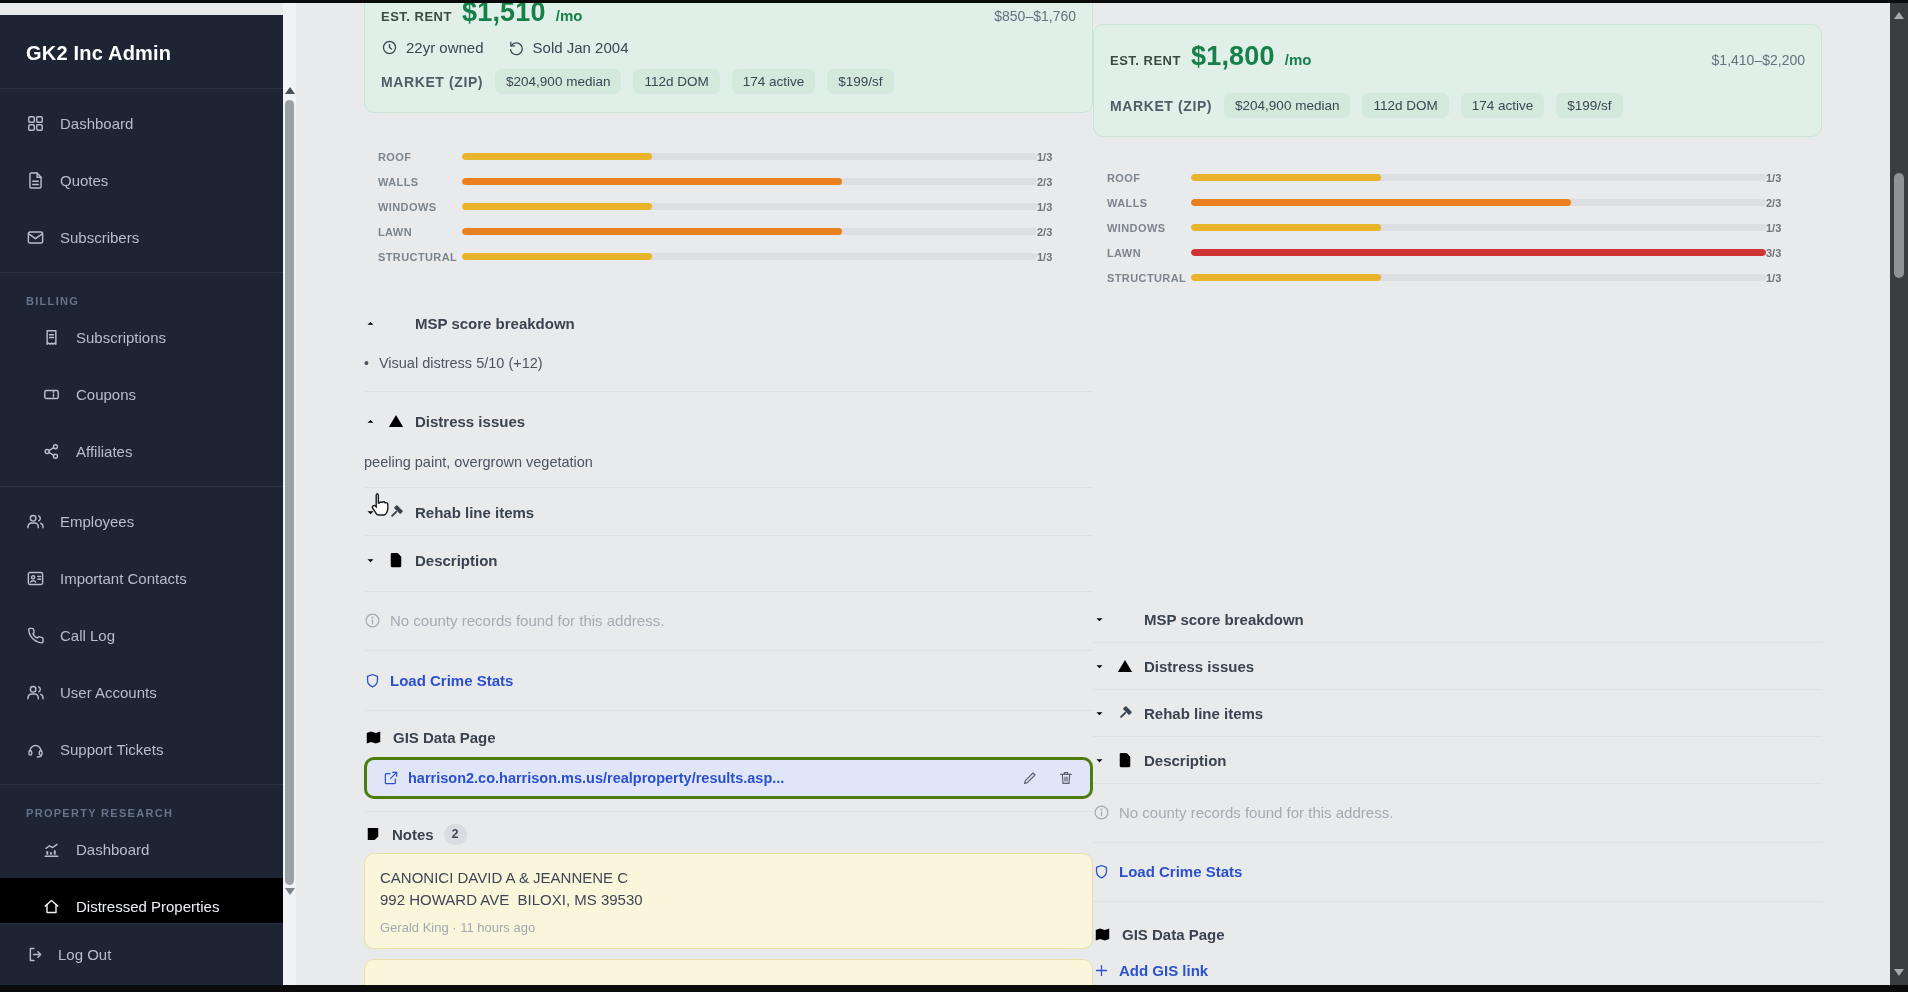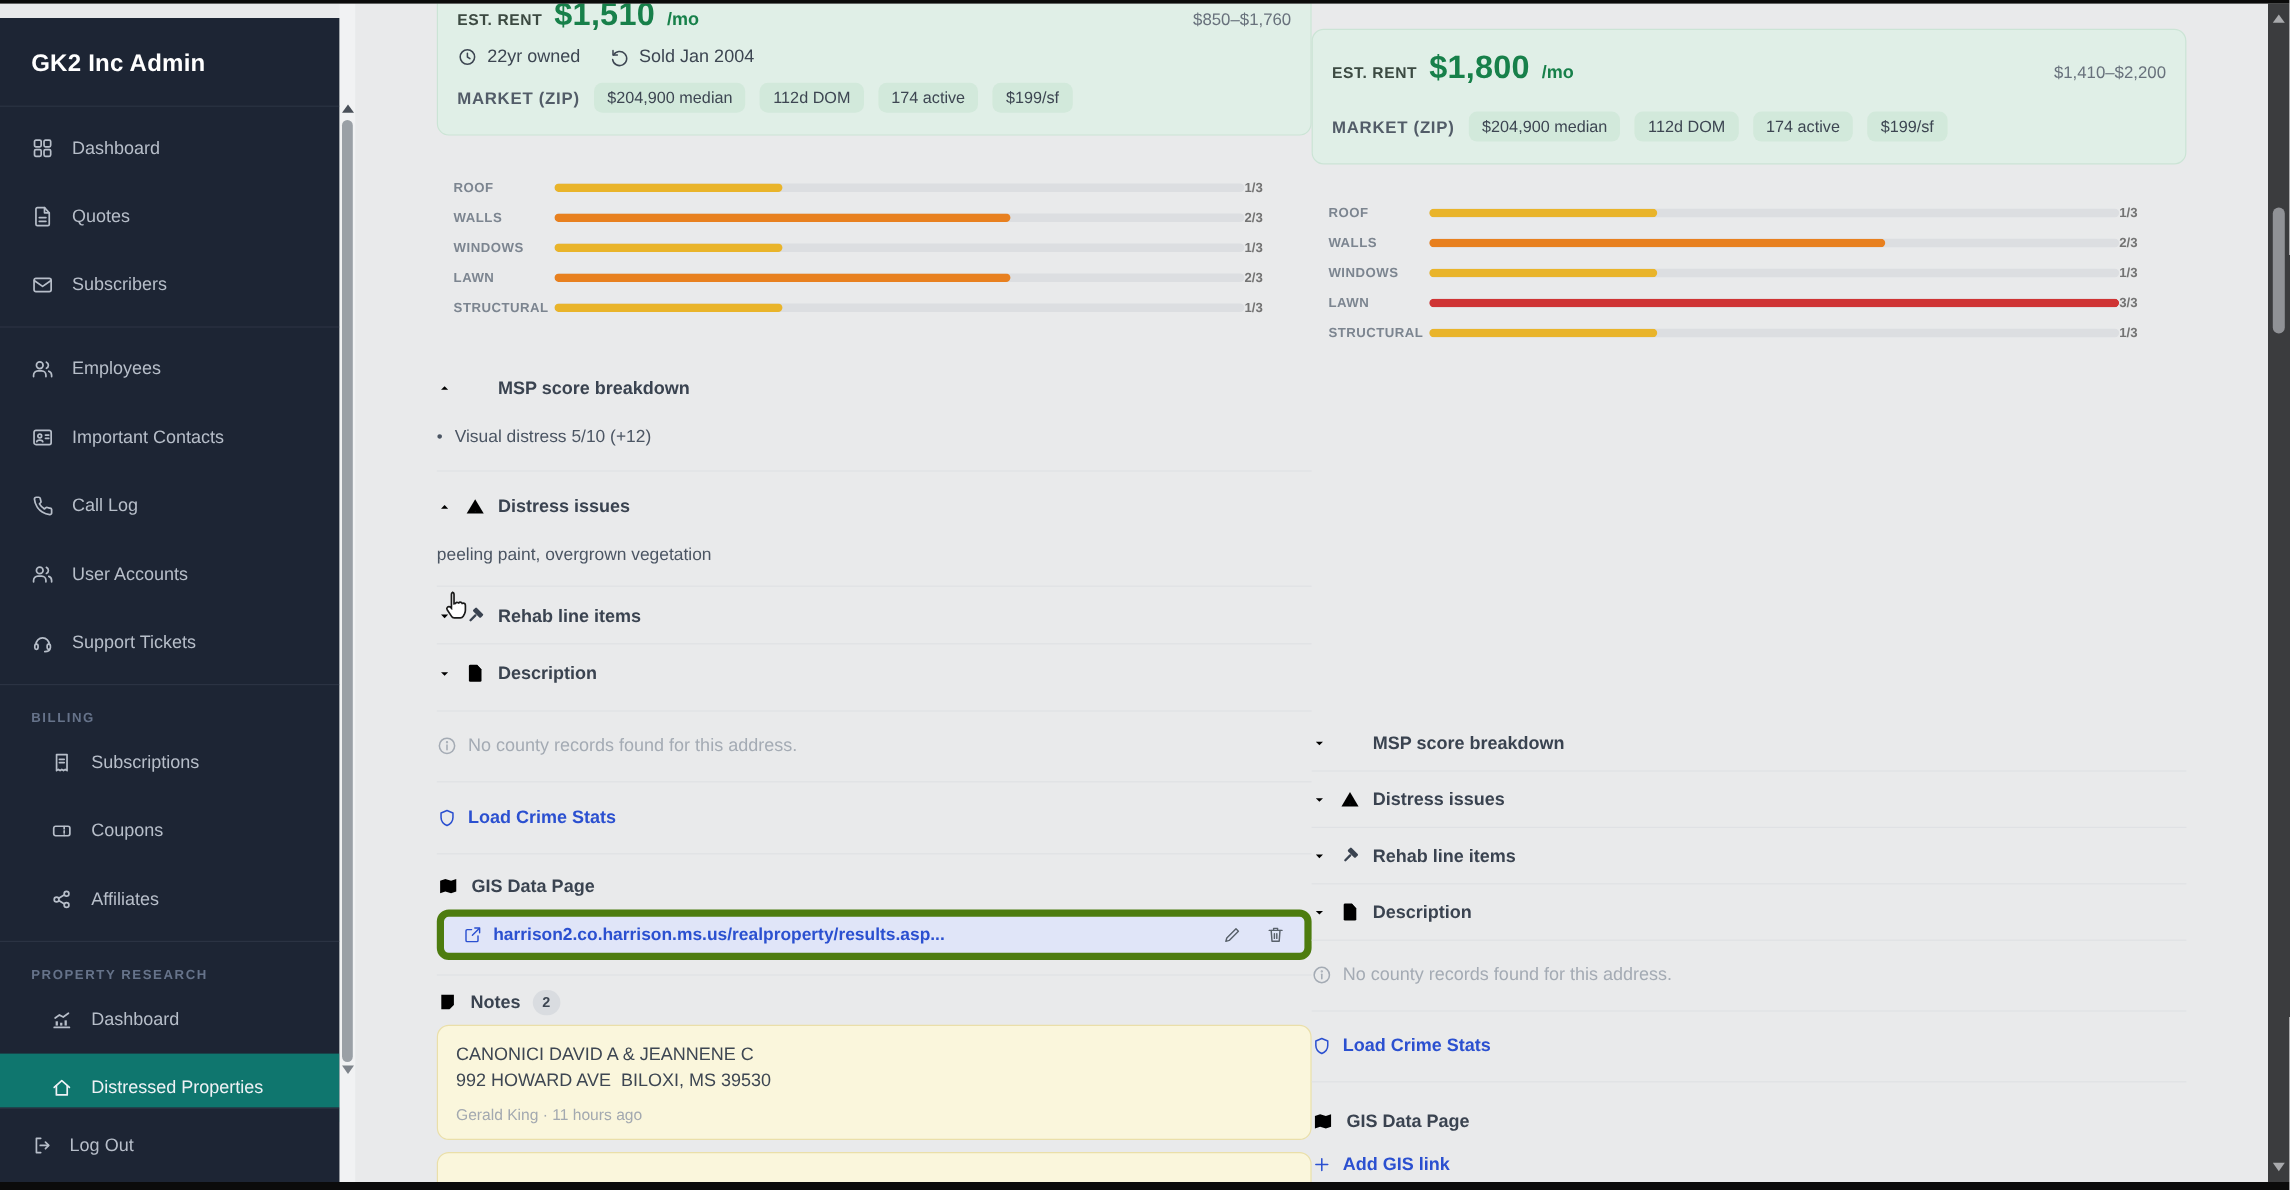--- a/index.html
+++ b/index.html
@@ -10,21 +10,21 @@
   .letterbox.top { top:0; height:3px; }
   .letterbox.bottom { bottom:0; height:7px; }
 
   
   .sidebar { position:absolute; left:0; top:3px; bottom:7px; width:283px; background:#1d2534; color:#b7bec9; overflow:hidden; z-index:10;margin-top:12px; }
   .s-title { padding:27px 26px 23px; font-size:20px; font-weight:700; color:#ffffff; border-bottom:1px solid #2b3343; letter-spacing:.2px; }
   .s-group { border-bottom:1px solid #2b3343; padding:6px 0; }
   .s-group.last { border-bottom:none; }
   .s-item { display:flex; align-items:center; gap:15px; padding:19px 26px; font-size:15px; cursor:pointer; }
   .s-group.indent .s-item { padding-left:42px; }
-  .s-item.active { background:#0f766e; color:#eef1f5; }
+  .s-item.active { background:#000000; color:#eef1f5; }
   .s-header { padding:16px 26px 2px; font-size:11px; font-weight:700; letter-spacing:1.3px; color:#66738a; }
   .s-logout { position:absolute; left:0; right:0; bottom:0; background:#1d2534; border-top:1px solid #2b3343; padding:21px 26px; display:flex; align-items:center; gap:13px; font-size:15px; cursor:pointer; }
 
   
   .side-scroll { position:absolute; left:283px; top:3px; bottom:7px; width:13px; background:#f1f2f3; z-index:11; }
   .side-scroll .thumb { position:absolute; left:2px; width:9px; top:97px; height:785px; background:#9aa0a6; border-radius:5px; }
   .tri-up-dark { position:absolute; left:1.5px; top:84px; width:0; height:0; border-left:5px solid transparent; border-right:5px solid transparent; border-bottom:7px solid #4a5059; }
   .tri-down-dark { position:absolute; left:1.5px; top:885px; width:0; height:0; border-left:5px solid transparent; border-right:5px solid transparent; border-top:7px solid #7d838a; }
 
   
@@ -79,21 +79,21 @@
   .link-row .ic { width:17px; height:17px; color:#2b50d0; }
 
   
   .acc { padding:13px 0; border-bottom:1px solid #dfe1e4; }
   .acc.first { margin-top:308px; }
   .pad-row { padding:20px 0 21px; border-bottom:1px solid #dfe1e4; }
 
   
   .gis-header { display:flex; align-items:center; gap:10px; font-size:15px; font-weight:700; color:#3a4350; height:20px; }
   .gis-header .sec-ic { width:19px; height:19px; }
-  .gis-pill { margin-top:10px; display:flex; align-items:center; background:#e0e5f8; border:6px solid #4d7c0f; border-radius:10px; padding:11px 16px; height:42px; cursor:pointer; }
+  .gis-pill { margin-top:10px; display:flex; align-items:center; background:#e0e5f8; border:3px solid #4d7c0f; border-radius:10px; padding:11px 16px; height:42px; cursor:pointer; }
   .gis-link { display:flex; align-items:center; gap:9px; font-size:14.5px; font-weight:700; color:#2b50d0; min-width:0; }
   .gis-link .ic { width:16px; height:16px; }
   .gis-actions { margin-left:auto; display:flex; align-items:center; gap:20px; color:#59616b; }
   .gis-actions .ic { width:16px; height:16px; cursor:pointer; }
 
   
   .notes-header { display:flex; align-items:center; gap:10px; font-size:15px; font-weight:700; color:#3a4350; height:22px; }
   .notes-count { background:#d9dce0; color:#3d4652; font-size:12px; font-weight:700; min-width:23px; height:21px; border-radius:11px; display:flex; align-items:center; justify-content:center; padding:0 7px; }
   .note-card { background:#faf6dc; border:1px solid #eadfa9; border-radius:10px; padding:13px 15px; }
   .note-line { font-size:15px; color:#3d4652; line-height:22px; white-space:pre-wrap; }
@@ -260,72 +260,72 @@
       <span>Quotes</span>
     </div>
     <div class="s-item">
       <svg class="ic">
           <use href="#i-mail"></use>
         </svg>
       <span>Subscribers</span>
     </div>
   </div>
 
-  <div class="s-group">
-    <div class="s-item">
-      <svg class="ic">
-          <use href="#i-users"></use>
-        </svg>
-      <span>Employees</span>
-    </div>
-    <div class="s-item">
-      <svg class="ic">
-          <use href="#i-idcard"></use>
-        </svg>
-      <span>Important Contacts</span>
-    </div>
-    <div class="s-item">
-      <svg class="ic">
-          <use href="#i-phone"></use>
-        </svg>
-      <span>Call Log</span>
-    </div>
-    <div class="s-item">
-      <svg class="ic">
-          <use href="#i-users"></use>
-        </svg>
-      <span>User Accounts</span>
-    </div>
-    <div class="s-item">
-      <svg class="ic">
-          <use href="#i-headset"></use>
-        </svg>
-      <span>Support Tickets</span>
-    </div>
-  </div>
-
   <div class="s-group indent">
     <div class="s-header">BILLING</div>
     <div class="s-item">
       <svg class="ic">
           <use href="#i-receipt"></use>
         </svg>
       <span>Subscriptions</span>
     </div>
     <div class="s-item">
       <svg class="ic">
           <use href="#i-ticket"></use>
         </svg>
       <span>Coupons</span>
     </div>
     <div class="s-item">
       <svg class="ic">
           <use href="#i-share"></use>
         </svg>
       <span>Affiliates</span>
+    </div>
+  </div>
+
+  <div class="s-group">
+    <div class="s-item">
+      <svg class="ic">
+          <use href="#i-users"></use>
+        </svg>
+      <span>Employees</span>
+    </div>
+    <div class="s-item">
+      <svg class="ic">
+          <use href="#i-idcard"></use>
+        </svg>
+      <span>Important Contacts</span>
+    </div>
+    <div class="s-item">
+      <svg class="ic">
+          <use href="#i-phone"></use>
+        </svg>
+      <span>Call Log</span>
+    </div>
+    <div class="s-item">
+      <svg class="ic">
+          <use href="#i-users"></use>
+        </svg>
+      <span>User Accounts</span>
+    </div>
+    <div class="s-item">
+      <svg class="ic">
+          <use href="#i-headset"></use>
+        </svg>
+      <span>Support Tickets</span>
     </div>
   </div>
 
   <div class="s-group indent last">
     <div class="s-header">PROPERTY RESEARCH</div>
     <div class="s-item">
       <svg class="ic">
           <use href="#i-chartline"></use>
         </svg>
       <span>Dashboard</span>

